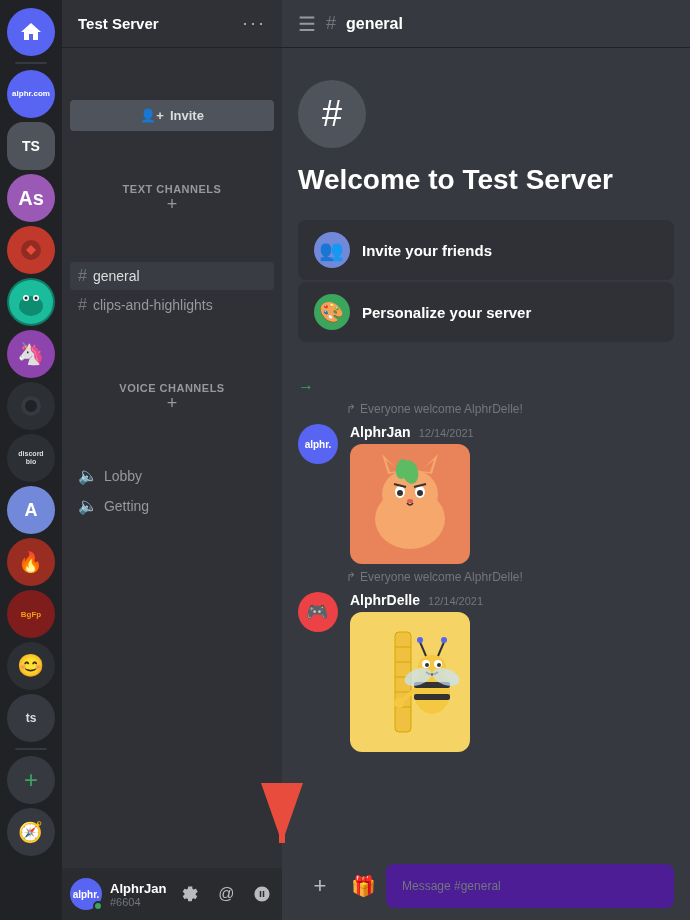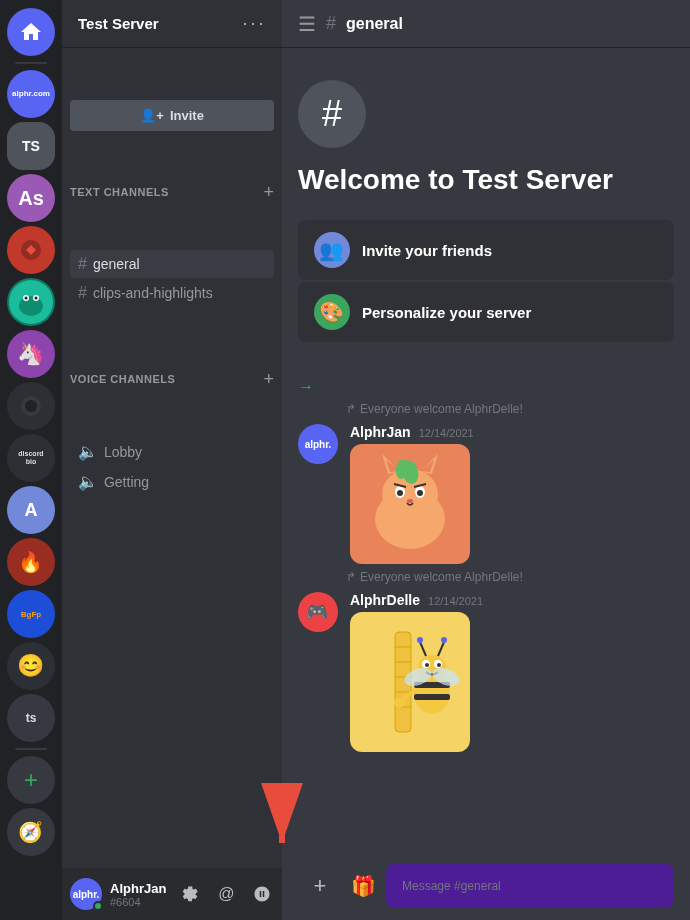--- a/index.html
+++ b/index.html
@@ -124,20 +124,21 @@
       justify-content: center;
       gap: 6px;
       width: calc(100% - 16px);
     }
     .channel-section-header {
       display: flex;
       align-items: center;
       justify-content: space-between;
       padding: 0 8px 4px 8px;
       cursor: pointer;
+      flex-direction: column;
     }
     .section-label {
       font-size: 11px;
       font-weight: 700;
       color: #96989d;
       text-transform: uppercase;
       letter-spacing: 0.5px;
     }
     .section-add {
       color: #96989d;
@@ -559,21 +560,21 @@
   </div>
 
   <div class="server-icon" style="background:#7289da;">
     <span style="font-size:18px;font-weight:bold;">A</span>
   </div>
 
   <div class="server-icon" style="background:#992d22;">
     <span style="font-size:20px;">🔥</span>
   </div>
 
-  <div class="server-icon" style="background:#1d4ed8;">
+  <div class="server-icon" style="background:#7f1d1d;">
     <span style="font-size:8px;color:#f39c12;font-weight:bold;">BgFp</span>
   </div>
 
   <div class="server-icon" style="background:#2c2f33;">
     <span style="font-size:22px;">😊</span>
   </div>
 
   <div class="server-icon" style="background:#36393f;">
     <span style="font-size:12px;color:#dcddde;">ts</span>
   </div>

